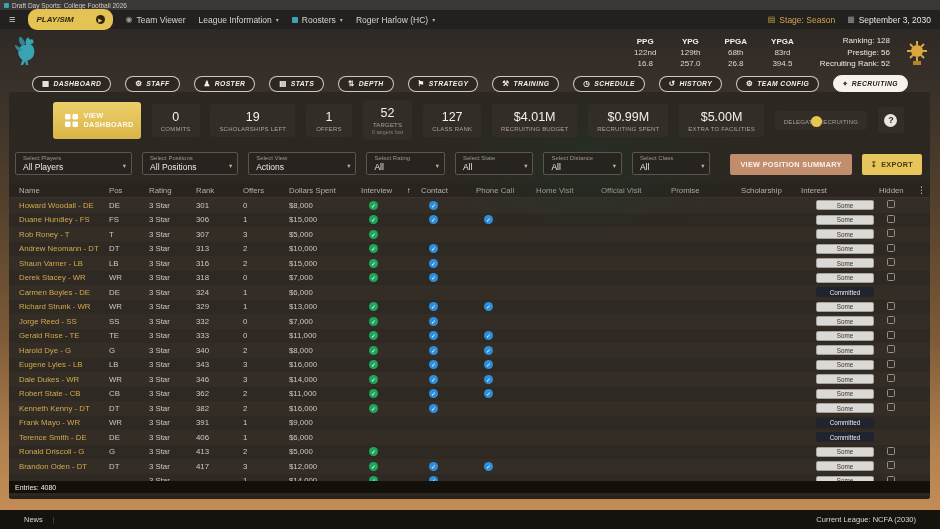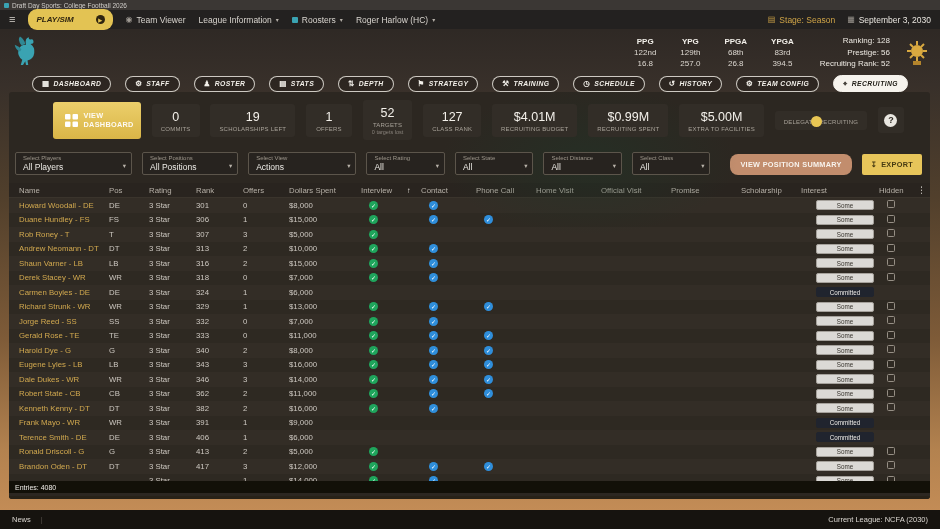--- a/index.html
+++ b/index.html
@@ -57,21 +57,21 @@
   .helpc { width:13px; height:13px; background:#e9e6e0; color:#2b2721; border-radius:50%; font-size:9px; font-weight:bold; display:flex; align-items:center; justify-content:center; }
   
   .filtrow { display:flex; align-items:flex-end; gap:10px; padding:2px 8px 8px 6px; }
   .sel { position:relative; border:1px solid #5c554b; background:#27231f; height:23px; padding:2px 16px 2px 7px; border-radius:2px; }
   .sel .slabel { font-size:6px; color:#9d968b; white-space:nowrap; }
   .sel .sval { font-size:8.5px; color:#eceae5; margin-top:1px; white-space:nowrap; }
   .sel .caret { position:absolute; right:5px; bottom:4px; font-size:6.5px; color:#b9b3aa; }
   .sel:nth-child(1){width:130px} .sel:nth-child(2){width:106px} .sel:nth-child(3){width:120px}
   .sel:nth-child(4){width:86px} .sel:nth-child(5){width:86px} .sel:nth-child(6){width:86px} .sel:nth-child(7){width:86px}
   .fspacer { flex:1; }
-  .vpsbtn { background:#c28d6d; color:#f8f3ed; font-size:7.3px; font-weight:bold; letter-spacing:.3px; padding:6px 10px; border-radius:8px; white-space:nowrap; }
+  .vpsbtn { background:#c28d6d; color:#f8f3ed; font-size:7.3px; font-weight:bold; letter-spacing:.3px; padding:6px 10px; border-radius:2px; white-space:nowrap; }
   .expbtn { background:#e7c55a; color:#463a12; font-size:7.3px; font-weight:bold; letter-spacing:.3px; padding:6px 9px; border-radius:2px; display:flex; gap:4px; align-items:center; }
   
   .thead, .trow { display:grid; grid-template-columns:90px 40px 47px 47px 46px 72px 60px 55px 60px 65px 70px 70px 60px 78px 34px 1fr; align-items:center; padding-left:10px; }
   .thead { height:15px; font-size:7.8px; color:#b6b0a7; background:#29241f; border-bottom:1px solid #3a342c; }
   .thead .hint { display:flex; justify-content:space-between; padding-right:10px; }
   .thead .sort { color:#f2efe9; font-weight:bold; }
   .thead .dots { color:#e9e6e0; font-size:9px; text-align:right; padding-right:4px; }
   .rowsclip { height:283px; overflow:hidden; }
   .trow { height:14.5px; font-size:7.8px; color:#cdc8c1; }
   .trow:nth-child(odd) { background:#332d26; }
@@ -79,21 +79,21 @@
   .trow .name { color:#d2a94f; white-space:nowrap; overflow:hidden; }
   .chk { width:9px; height:9px; border-radius:50%; display:inline-flex; align-items:center; justify-content:center; color:#fff; font-size:6px; margin-left:8px; }
   .chk.g { background:#1fa55c; } .chk.b { background:#2f8edb; }
   .ibtn { width:58px; height:10px; margin-left:15px; display:flex; align-items:center; justify-content:center; font-size:6.3px; border-radius:2px; }
   .ibtn.some { background:#dbd9d5; color:#37332d; border:1px solid #a5a19b; }
   .ibtn.committed { background:#20242e; color:#eceae6; border:1px solid #20242e; }
   .hbox { width:8px; height:8px; border:1.2px solid #968f85; border-radius:1.5px; margin-left:8px; display:inline-block; }
   .entriesbar { background:#121008; height:12px; display:flex; align-items:center; padding:0 6px; font-size:7px; color:#efece7; }
   .notebar { background:#282218; margin-top:3px; padding:4px 8px 5px; font-size:7px; color:#d6d0c6; letter-spacing:.2px; }
   
-  .statusbar { position:absolute; left:0; right:0; bottom:0; height:19px; background:#16130f; display:flex; align-items:center; padding:0 12px; font-size:7.5px; color:#dcd8d2; }
+  .statusbar { position:absolute; left:0; right:0; bottom:0; height:19px; background:#16130f; display:flex; align-items:center; padding:0 24px; font-size:7.5px; color:#dcd8d2; }
   .statusbar .sep { color:#55504a; margin-left:10px; }
   .statusbar .right { margin-left:auto; }
   .gridico { display:inline-block; }
 </style>
 </head>
 <body>
 
 <div class="titlebar">
   <span class="appicon"></span>
   <span class="title">Draft Day Sports: College Football 2026</span>

